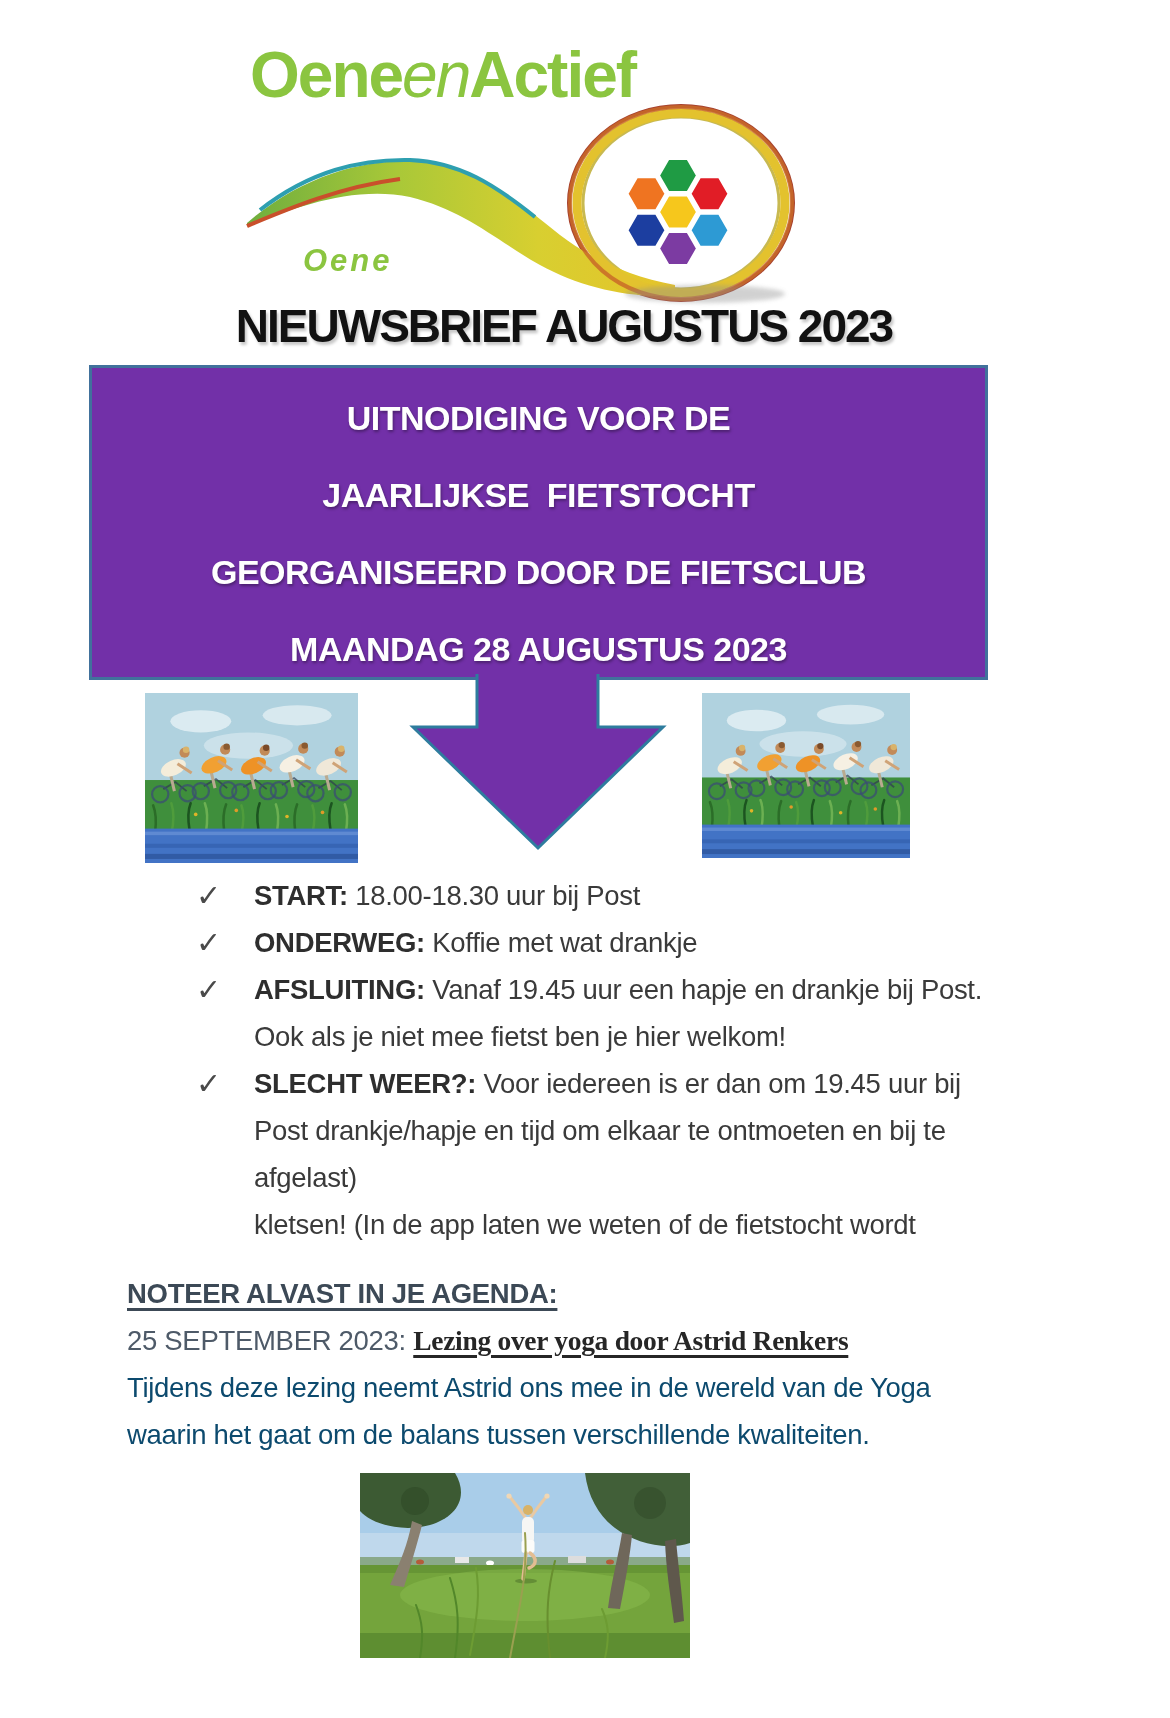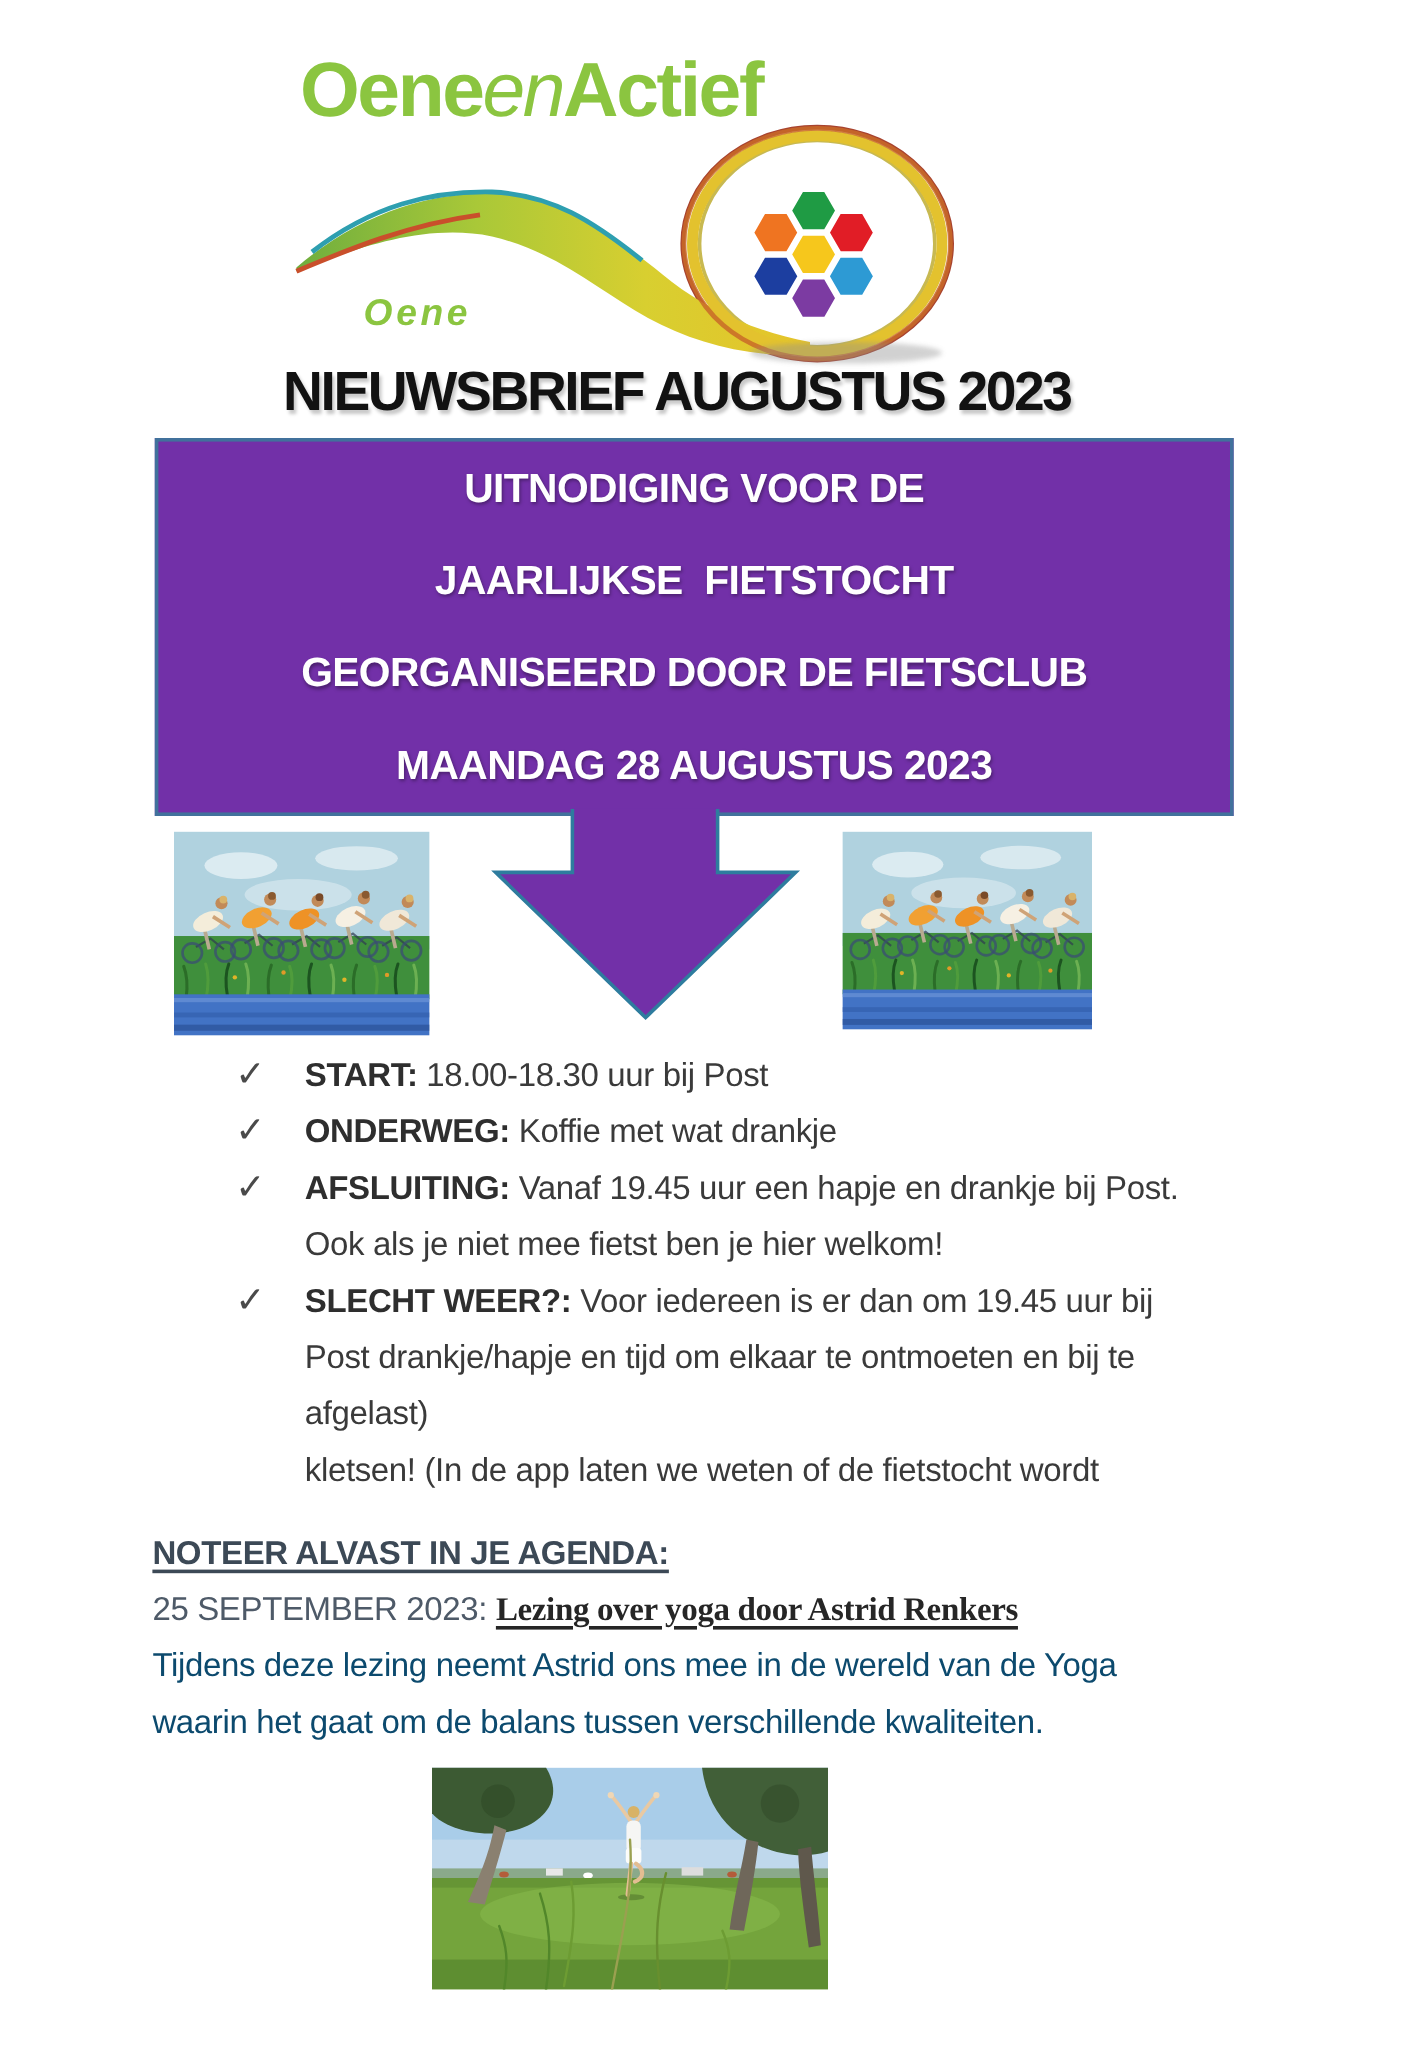--- a/index.html
+++ b/index.html
@@ -22,22 +22,21 @@
   
   .title{
     position:absolute; left:0; top:300px; width:1062px; height:52px; line-height:52px;
     text-align:center; font-size:46px; font-weight:bold; letter-spacing:-2px;
     color:#121212; text-shadow:2px 3px 3px rgba(0,0,0,0.22); white-space:nowrap;margin-left:33px;
   }
   
   .banner{
     position:absolute; left:89px; top:365px; width:899px; height:315px;
     box-sizing:border-box; background:#7230a8; border:3px solid #41719c;
-    padding-top:1px;
-    margin-left:40px;
+    padding-top:12px;
   }
   .banner-line{
     height:77px; line-height:77px; text-align:center; color:#ffffff;
     font-size:34px; font-weight:bold; letter-spacing:-0.5px;
     text-shadow:1px 2px 3px rgba(0,0,0,0.35); white-space:pre-wrap;
   }
   .arrow-svg{position:absolute; left:405px; top:674px; width:266px; height:180px;}
   
   .painting-left{position:absolute; left:145px; top:693px; width:213px; height:170px;}
   .painting-right{position:absolute; left:702px; top:693px; width:208px; height:165px;}

